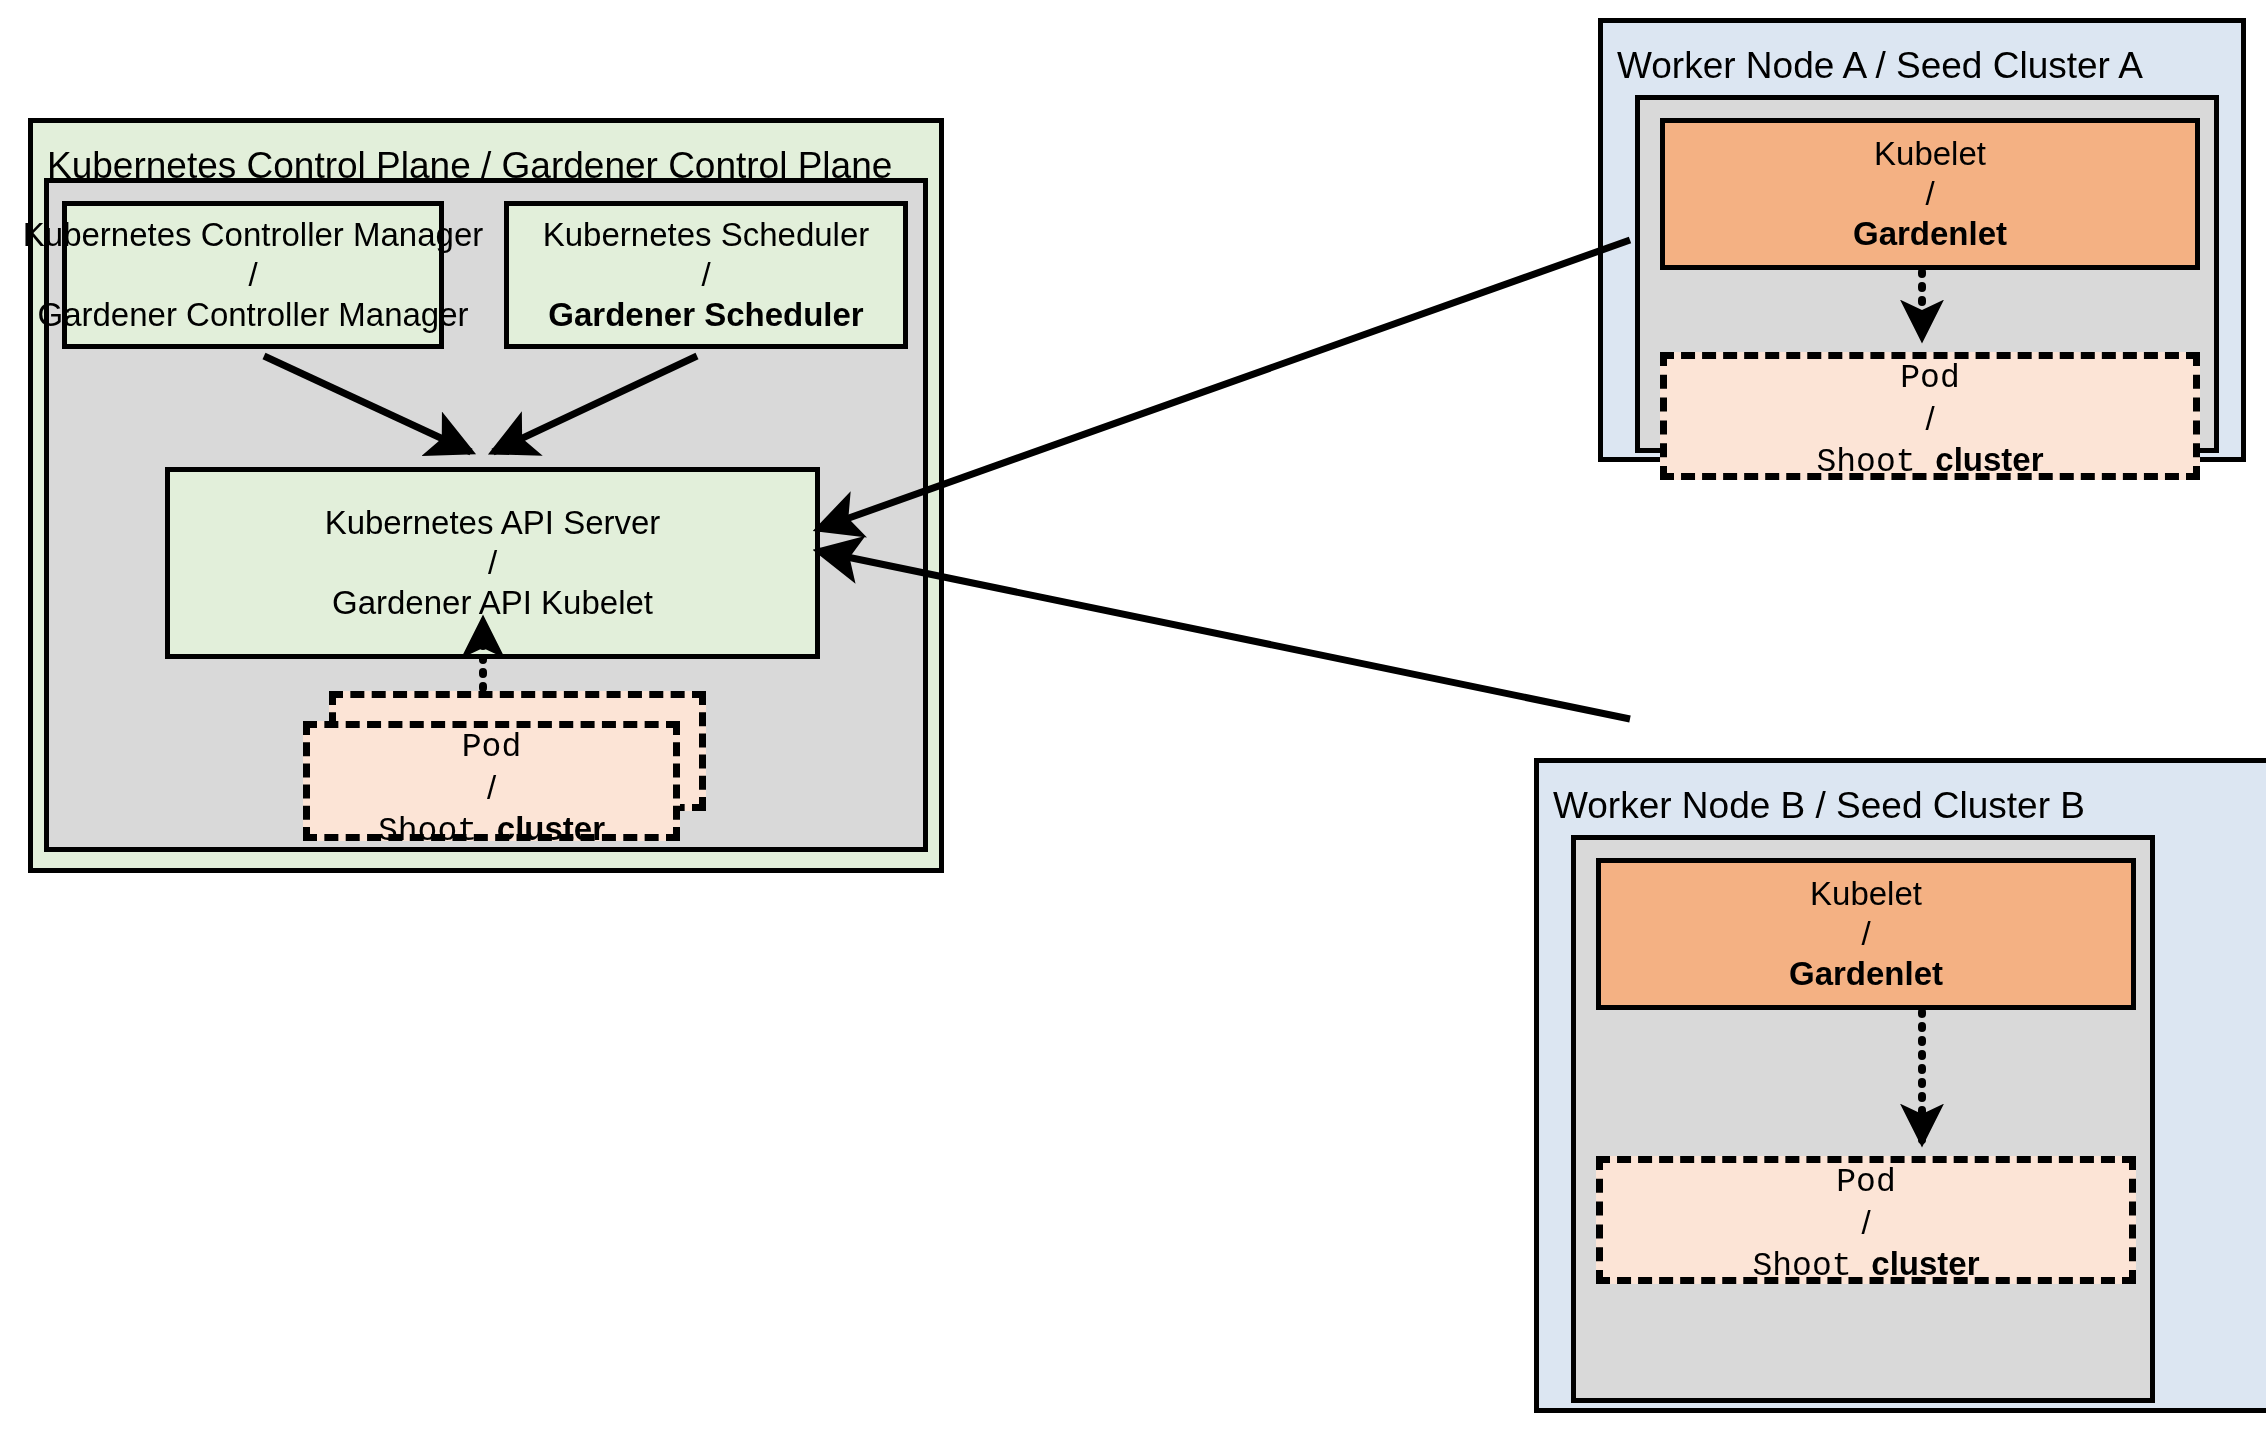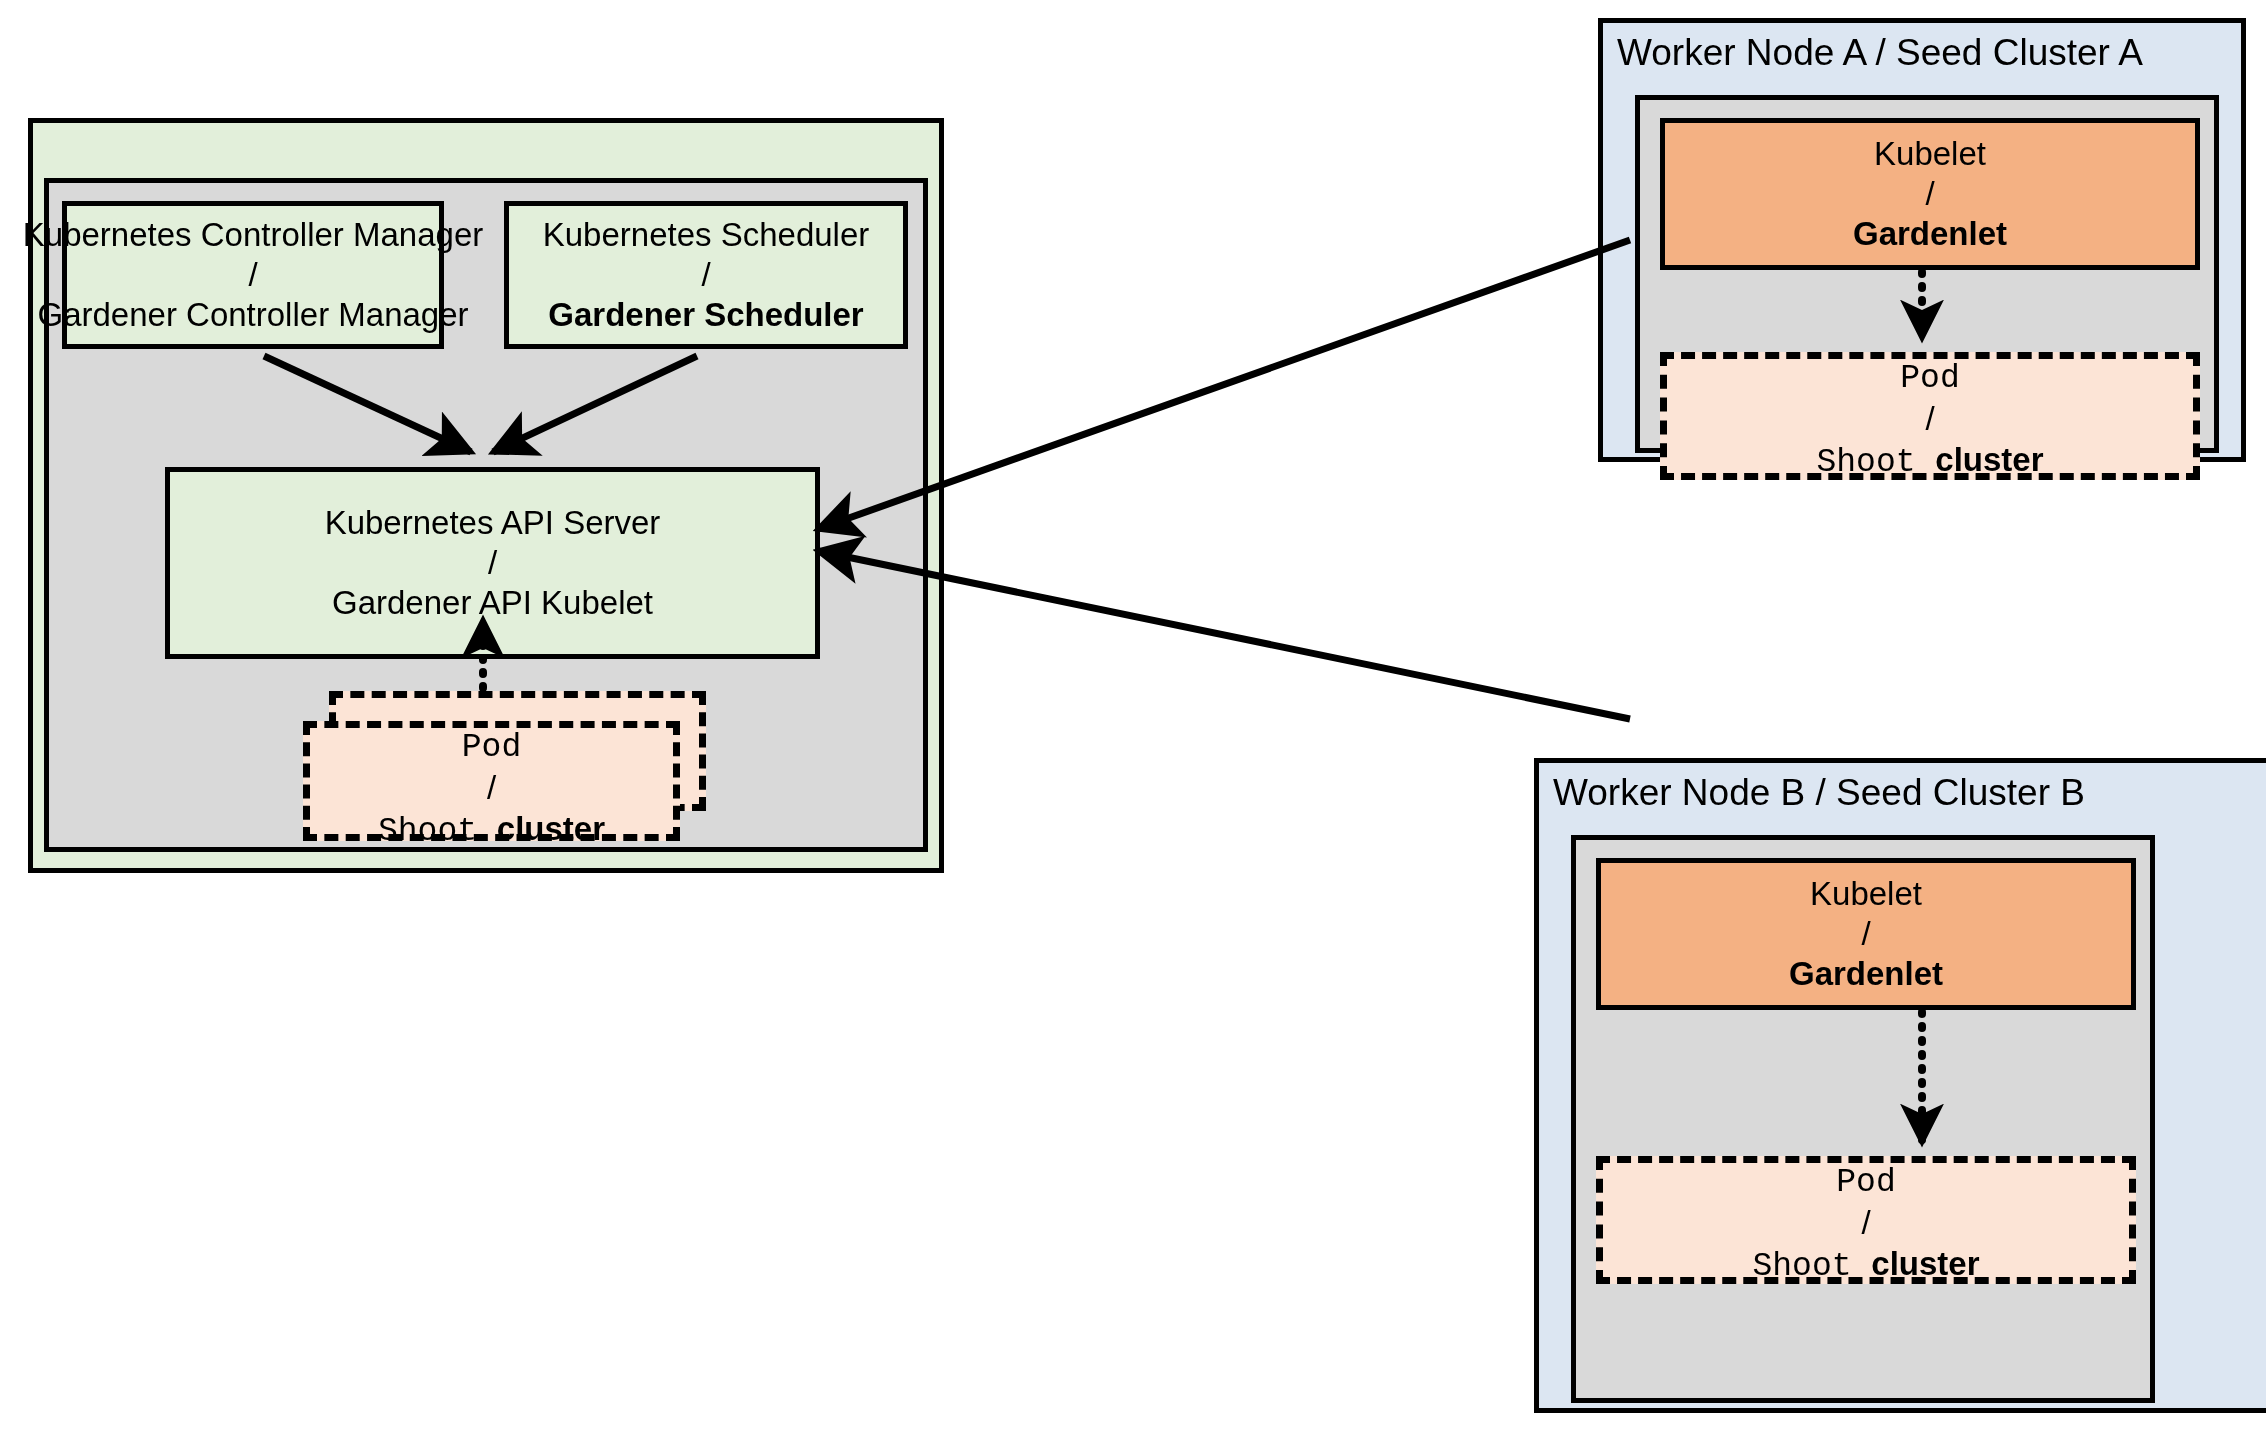--- a/index.html
+++ b/index.html
@@ -36,21 +36,21 @@
 
   .dashed-box {
     border: 7px dashed #000000;
   }
 
   
   .group-title {
     font-size: 37px;
     color: #000000;
     line-height: 1.1;
-    padding: 10px 0 0 14px;
+    padding: 23px 0 0 14px;
     white-space: nowrap;
   }
 
   
   .node-text {
     flex: 1;
     display: flex;
     flex-direction: column;
     align-items: center;
     justify-content: center;
@@ -80,20 +80,21 @@
     pointer-events: none;
   }
 </style>
 </head>
 <body>
 
 <div id="canvas">
 
   <div class="box solid-box fill-green" style="left:28px; top:118px; width:916px; height:755px;">
 
+    <div class="group-title">Kubernetes Control Plane / Gardener Control Plane</div>
 
     <div class="box solid-box fill-gray" style="left:11px; top:55px; width:884px; height:674px; position:absolute;">
 
       <div class="box solid-box fill-green" style="left:13px; top:18px; width:382px; height:148px;">
         <div class="node-text">
           <span class="ln">Kubernetes Controller Manager</span>
           <span class="ln slash">/</span>
           <span class="ln">Gardener Controller Manager</span>
         </div>
       </div>

